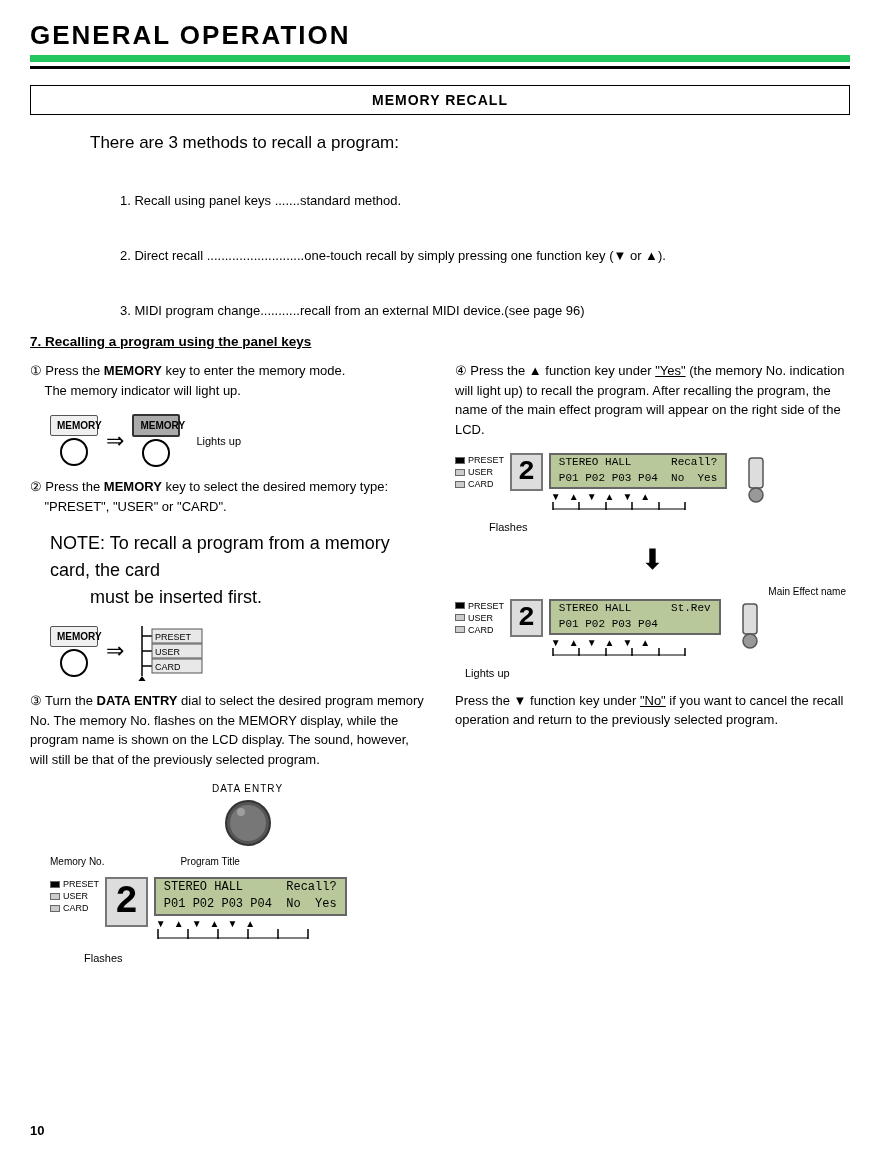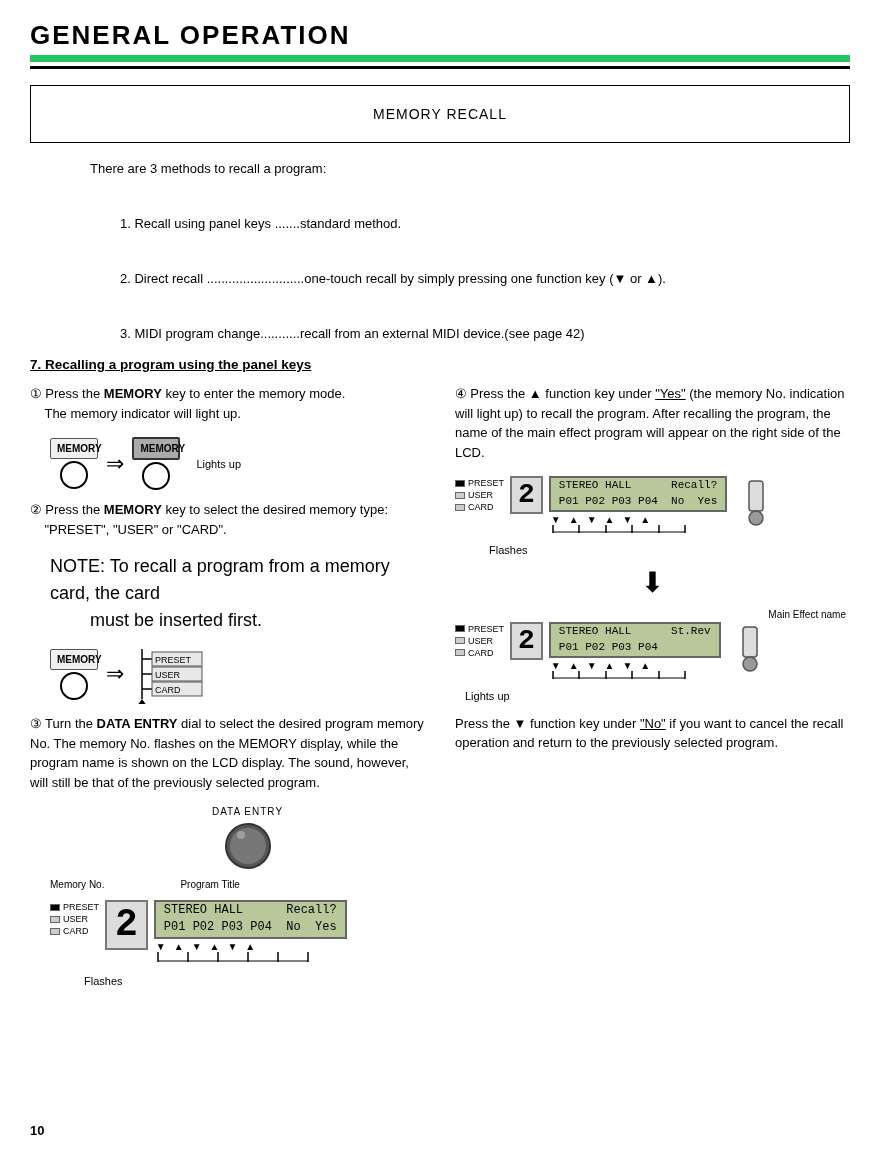--- a/index.html
+++ b/index.html
@@ -28,32 +28,32 @@
     .header-line {
       height: 3px;
       background: #000;
       margin-bottom: 16px;
     }
 
     
     .section-box {
       border: 1px solid #000;
       text-align: center;
-      padding: 20px 10px;
+      padding: 6px 10px;
       margin-bottom: 18px;
-      font-weight: normal;
+      font-weight: bold;
       font-size: 14px;
       letter-spacing: 1px;
     }
 
     
     .intro-text {
       margin-left: 60px;
       margin-bottom: 10px;
-      font-size: 13px;
+      font-size: 17px;
     }
     .intro-list {
       margin-left: 90px;
       margin-bottom: 16px;
     }
     .intro-list li {
       margin-bottom: 2px;
       font-size: 13px;
       list-style: none;
       margin-top: 40px;
@@ -251,21 +251,21 @@
   </div>
   <div class="header-line"></div>
 </div>
 
 <div class="section-box">MEMORY RECALL</div>
 
 <div class="intro-text">There are 3 methods to recall a program:</div>
 <ul class="intro-list">
   <li>1.  Recall using panel keys .......standard method.</li>
   <li>2.  Direct recall ...........................one-touch recall by simply pressing one function key (▼ or ▲).</li>
-  <li>3.  MIDI program change...........recall from an external MIDI device.(see page 42)</li>
+  <li>3.  MIDI program change...........recall from an external MIDI device.(see page 96)</li>
 </ul>
 
 <div class="section-heading">7. Recalling a program using the panel keys</div>
 
 <div class="two-col">
 
   <div class="col-left">
 
     <div class="step">
       <span>① </span>

